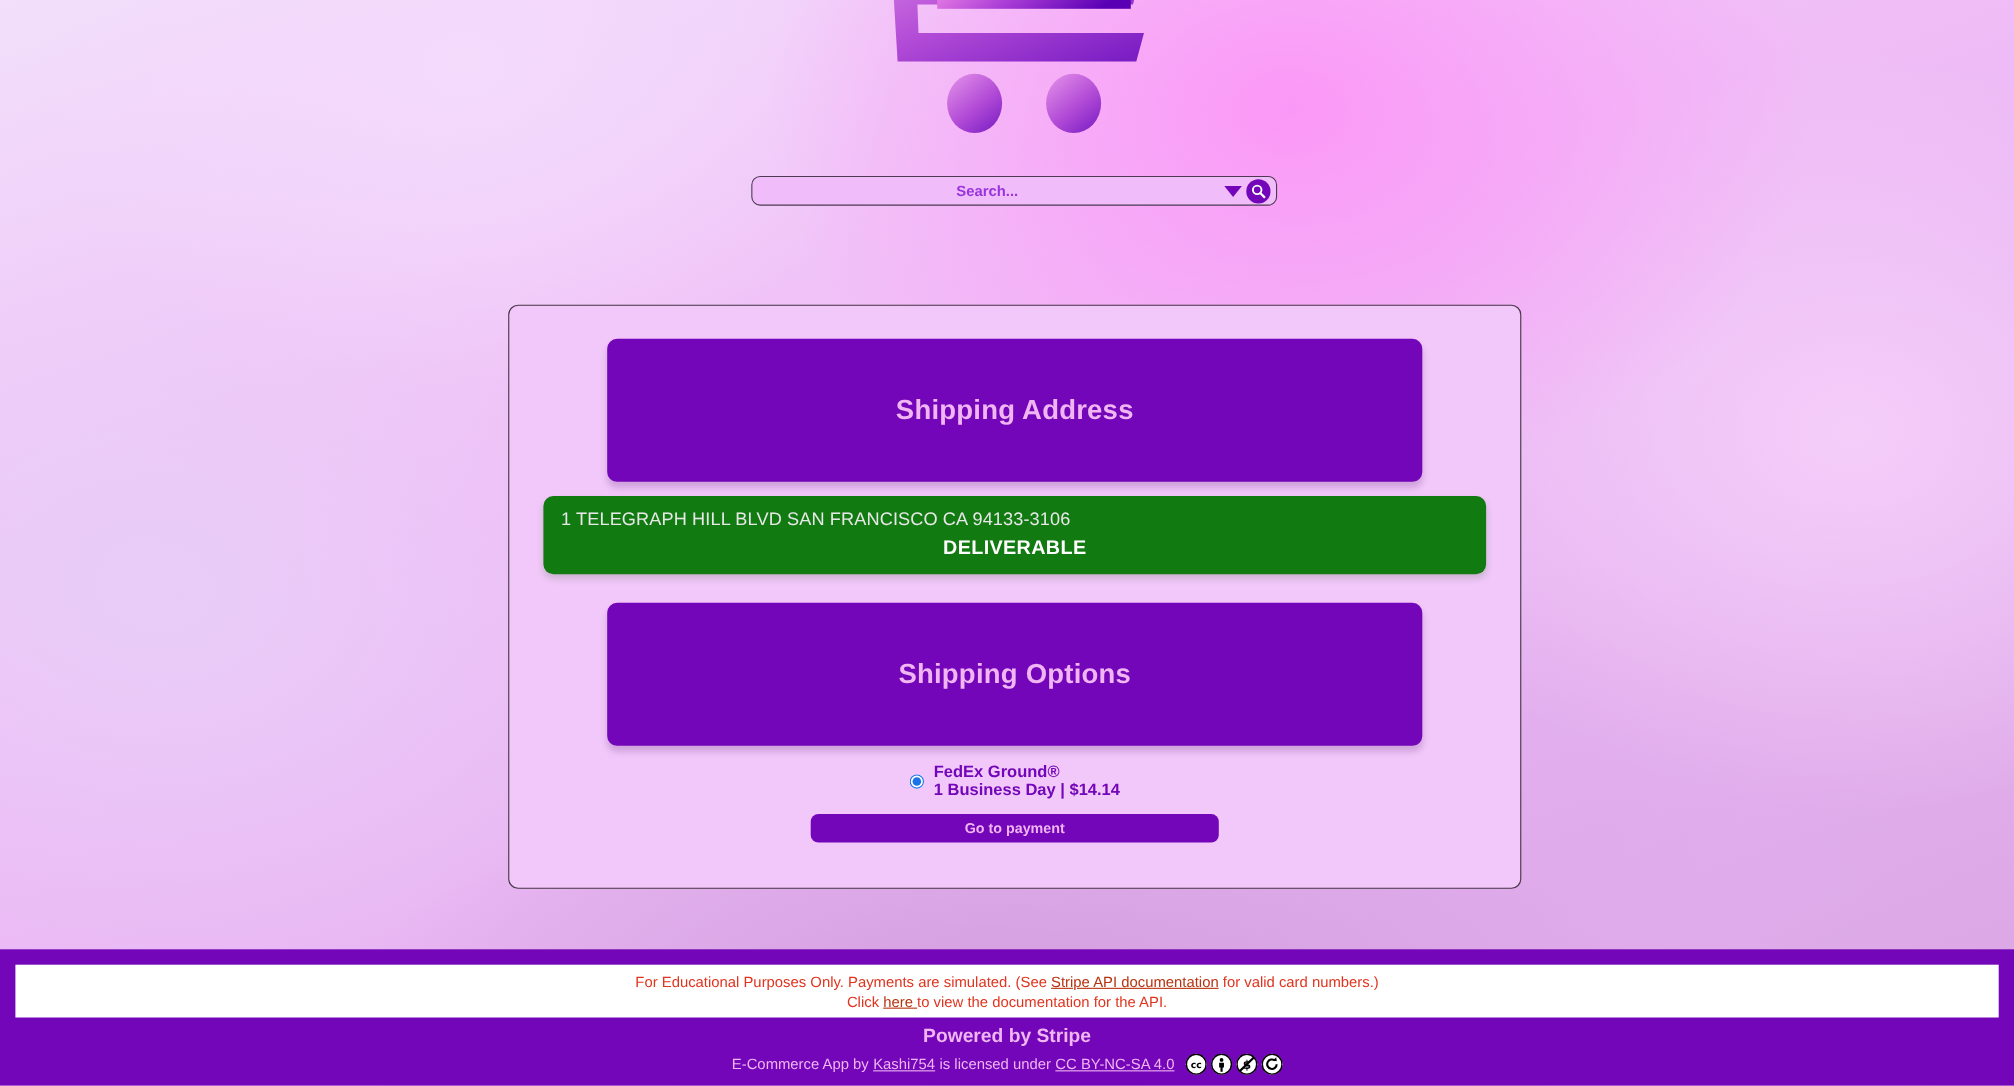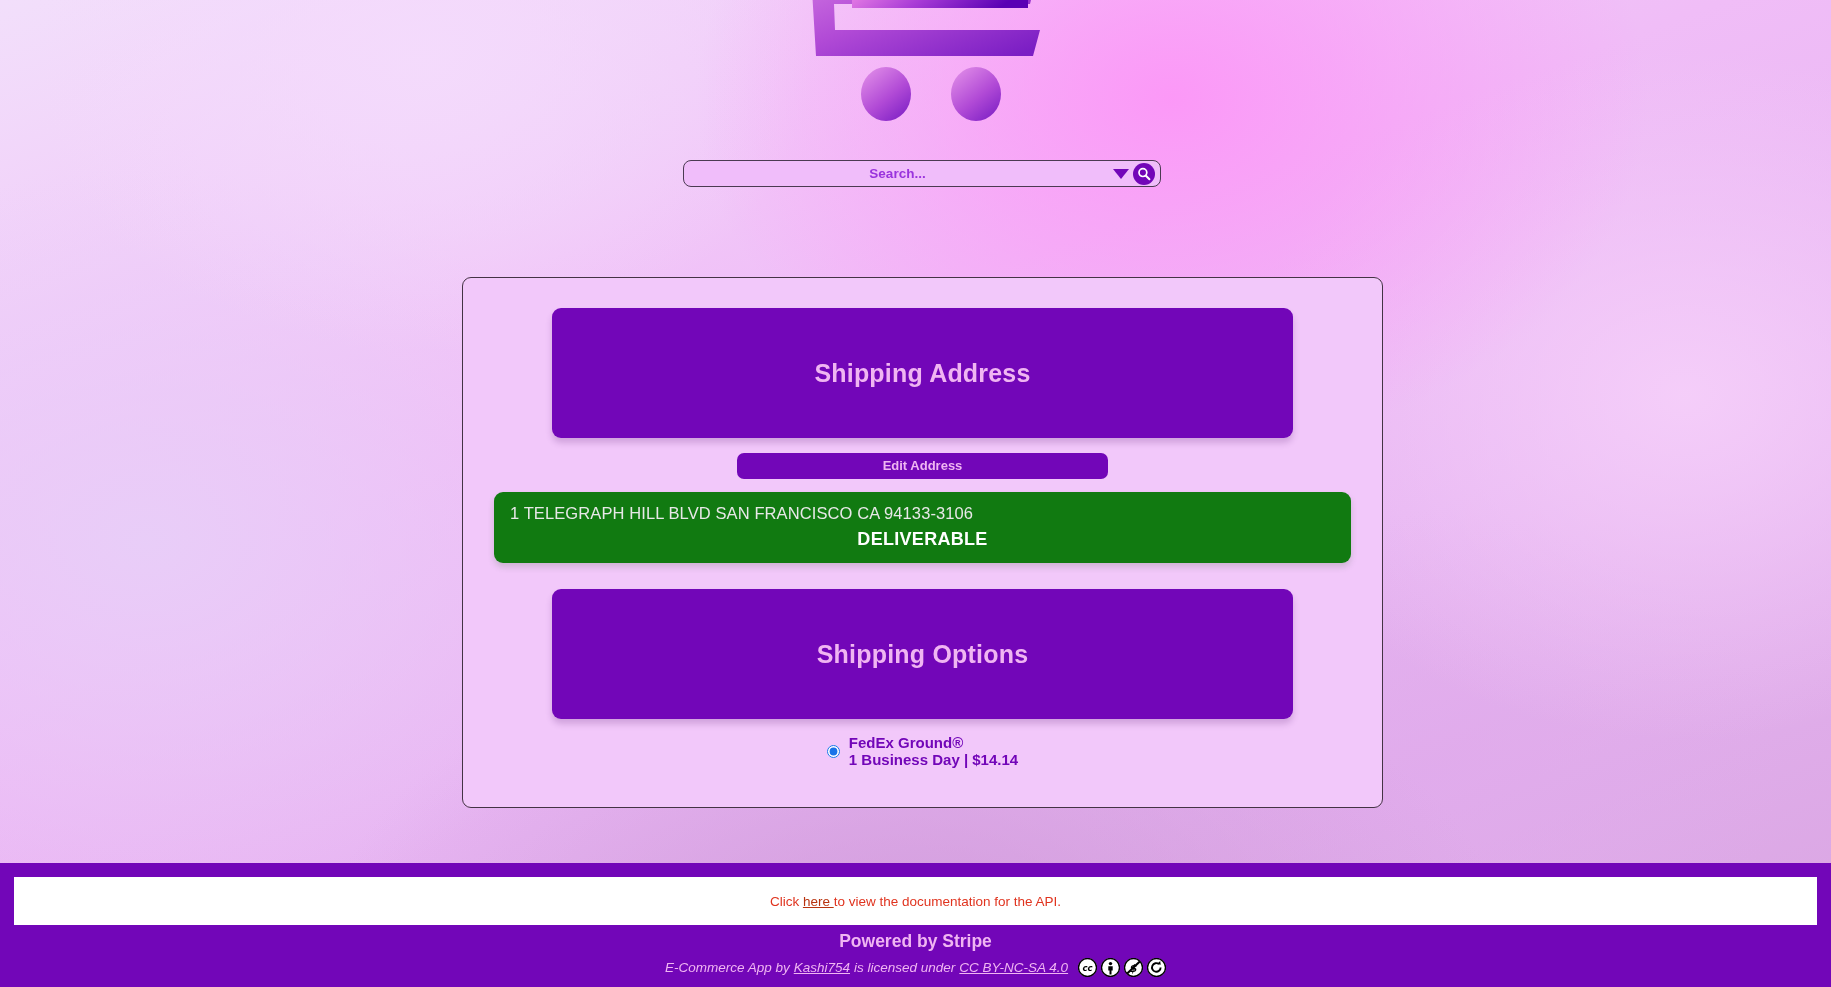--- a/index.html
+++ b/index.html
@@ -228,21 +228,20 @@
   }
   #license-row {
     position: absolute;
     left: 0; top: 95px; width: 100%;
     display: flex;
     align-items: center;
     justify-content: center;
     gap: 4px;
     color: #f0b5f2;
     font-size: 13.5px;
-    font-style: italic;
   }
   #license-row a, .cc-link {
     color: #f0b5f2;
     text-decoration: underline;
     cursor: pointer;
   }
   #cc-icons { display: flex; align-items: center; gap: 4px; margin-left: 6px; }
   .cc-icon {
     width: 19px; height: 19px;
     border-radius: 50%;
@@ -304,44 +303,47 @@
       </svg>
     </div>
   </div>
 
   <div id="checkout-card">
 
     <div class="section-banner">
       <span class="section-banner-text">Shipping Address</span>
     </div>
 
-    <button class="pill-button">Edit Address</button>
 
     <div id="address-status-box">
       <div id="address-line">1 TELEGRAPH HILL BLVD SAN FRANCISCO CA 94133-3106</div>
       <div id="deliverable-line">DELIVERABLE</div>
     </div>
 
     <div class="section-banner" style="margin-top:26px;">
       <span class="section-banner-text">Shipping Options</span>
     </div>
 
     <div id="shipping-option-row">
       <input id="ship-radio" type="radio" name="shipopt" checked="" style="">
       <label id="ship-label" for="ship-radio">
         <div class="ship-name">FedEx Ground®</div>
         <div class="ship-detail">1 Business Day | $14.14</div>
       </label>
     </div>
 
+    <button class="pill-button" style="margin-top:12px;">Go to payment</button>
   </div>
 
   <div id="footer">
 
     <div id="notice-band">
+      <div class="notice-line">
+        <span>For Educational Purposes Only. Payments are simulated. (See </span><a class="notice-link">Stripe API documentation</a><span> for valid card numbers.)</span>
+      </div>
       <div class="notice-line">
         <span>Click </span><a class="notice-link">here </a><span>to view the documentation for the API.</span>
       </div>
     </div>
 
     <div id="powered-by">Powered by Stripe</div>
 
     <div id="license-row">
       <span>E-Commerce App by </span>
         <a>Kashi754</a>

